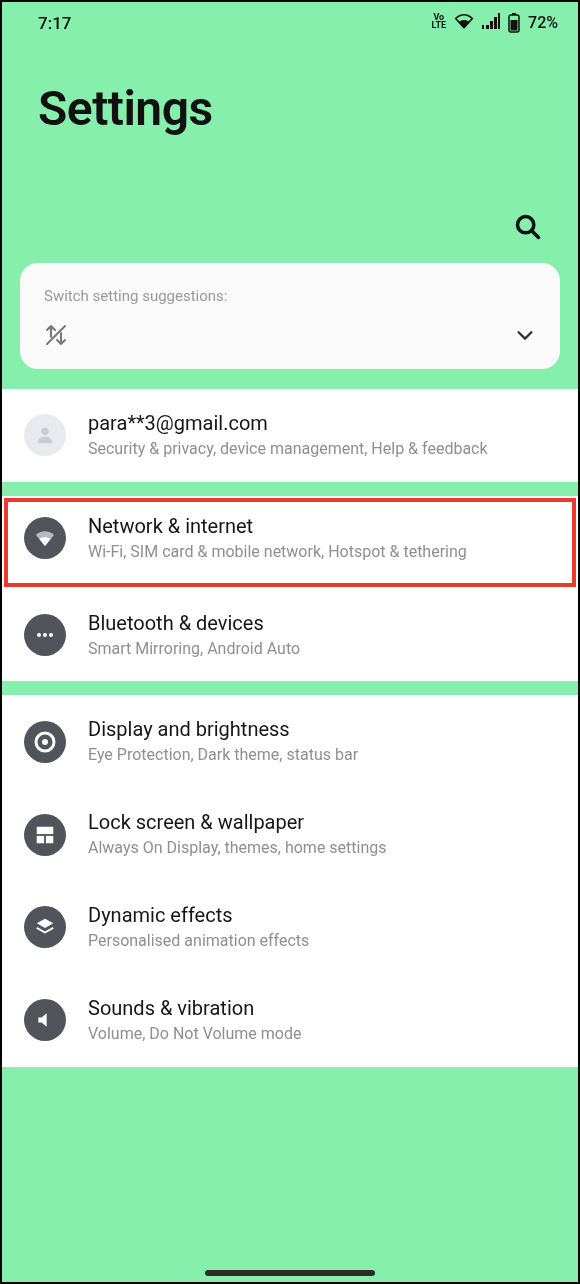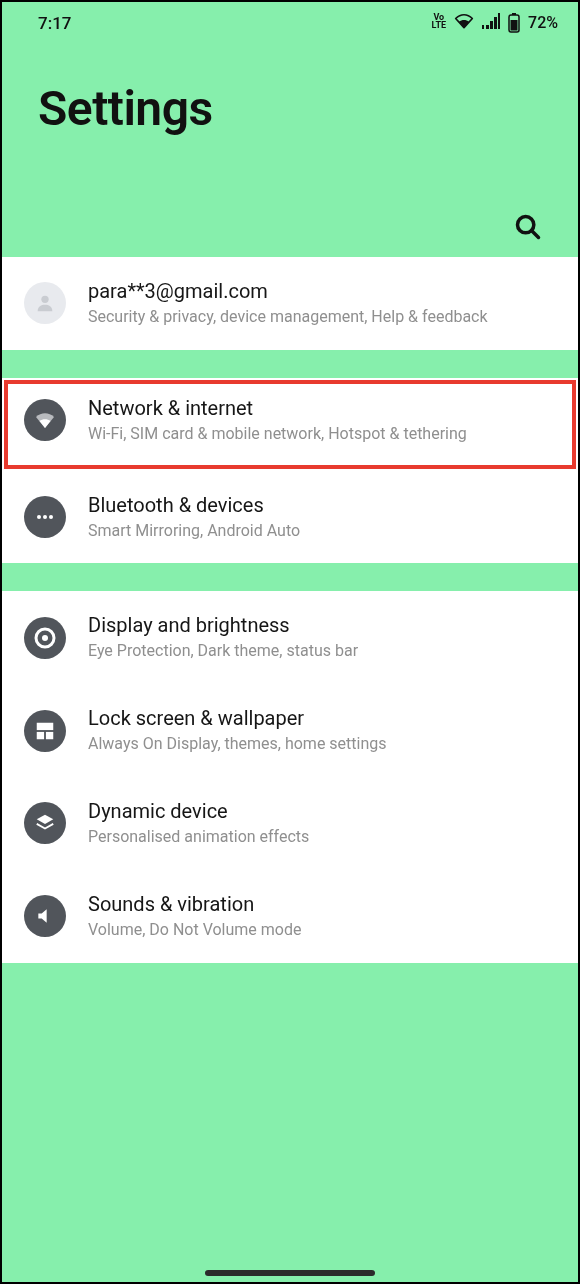--- a/index.html
+++ b/index.html
@@ -67,21 +67,21 @@
   }
   .suggest-row {
     display:flex;
     align-items:center;
     justify-content:space-between;
   }
 
   
   .group {
     background: #fff;
-    margin-bottom: 28px;
+    margin-bottom: 14px;
   }
   .group:last-of-type { margin-bottom: 0; }
 
   .item {
     display:flex;
     align-items:center;
     padding: 22px 22px;
     gap: 22px;
   }
   .item.highlight {
@@ -160,20 +160,37 @@
   </div>
   <div class="search-row">
     <button class="search-btn">
       <svg width="28" height="28" viewBox="0 0 24 24">
         <circle cx="10" cy="10" r="7" fill="none" stroke="#111" stroke-width="3"></circle>
         <line x1="15" y1="15" x2="21" y2="21" stroke="#111" stroke-width="3" stroke-linecap="round"></line>
       </svg>
     </button>
   </div>
 
+  <div class="suggest-card">
+    <div class="suggest-title">Switch setting suggestions:</div>
+    <div class="suggest-row">
+      <span>
+        <svg width="24" height="24" viewBox="0 0 24 24">
+          <path d="M7 3 L7 14 M7 3 L3 7 M7 3 L11 7" stroke="#777" stroke-width="2" fill="none" stroke-linecap="round"></path>
+          <path d="M17 21 L17 10 M17 21 L13 17 M17 21 L21 17" stroke="#777" stroke-width="2" fill="none" stroke-linecap="round"></path>
+          <line x1="3" y1="21" x2="21" y2="3" stroke="#777" stroke-width="2" stroke-linecap="round"></line>
+        </svg>
+      </span>
+      <span>
+        <svg width="22" height="22" viewBox="0 0 24 24">
+          <path d="M5 9 L12 16 L19 9" stroke="#333" stroke-width="2.5" fill="none" stroke-linecap="round" stroke-linejoin="round"></path>
+        </svg>
+      </span>
+    </div>
+  </div>
 
   <div class="group">
     <div class="item">
       <div class="icon-circle light">
         <svg width="22" height="22" viewBox="0 0 24 24">
           <circle cx="12" cy="8" r="4" fill="#c9ccd1"></circle>
           <path d="M4 21 C4 16 8 14 12 14 C16 14 20 16 20 21 Z" fill="#c9ccd1"></path>
         </svg>
       </div>
       <div class="item-text">
@@ -238,21 +255,21 @@
       </div>
     </div>
     <div class="item">
       <div class="icon-circle">
         <svg width="22" height="22" viewBox="0 0 24 24">
           <path d="M12 3 L21 8 L12 13 L3 8 Z" fill="#fff"></path>
           <path d="M3 13 L12 18 L21 13" fill="none" stroke="#fff" stroke-width="2"></path>
         </svg>
       </div>
       <div class="item-text">
-        <div class="item-title">Dynamic device</div>
+        <div class="item-title">Dynamic effects</div>
         <div class="item-sub">Personalised animation effects</div>
       </div>
     </div>
     <div class="item">
       <div class="icon-circle">
         <svg width="20" height="20" viewBox="0 0 24 24">
           <path d="M4 9 L8 9 L14 4 L14 20 L8 15 L4 15 Z" fill="#fff"></path>
         </svg>
       </div>
       <div class="item-text">

